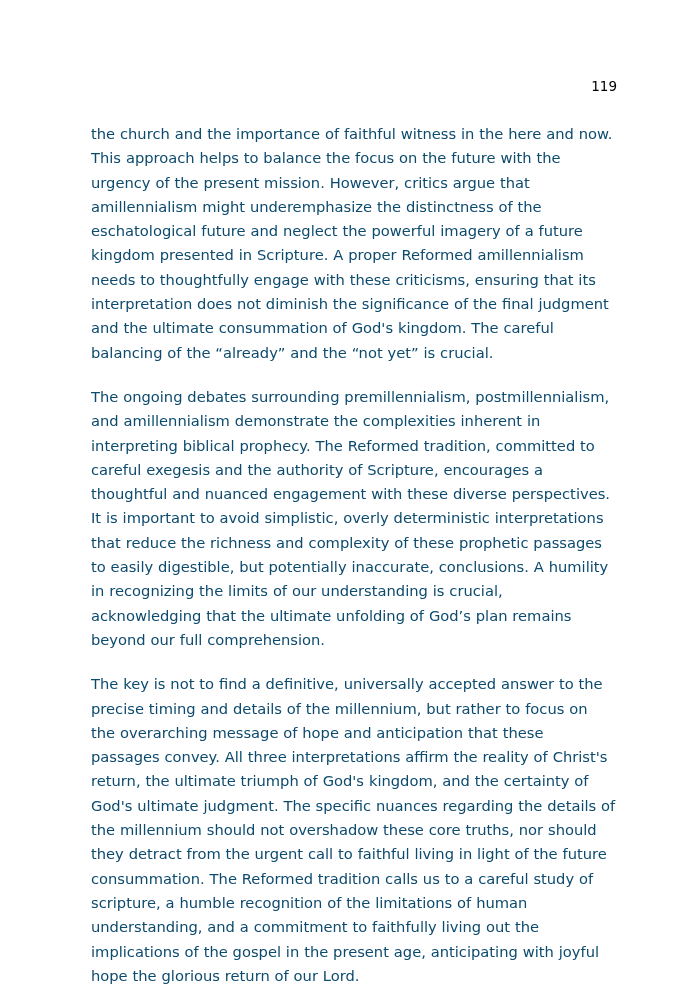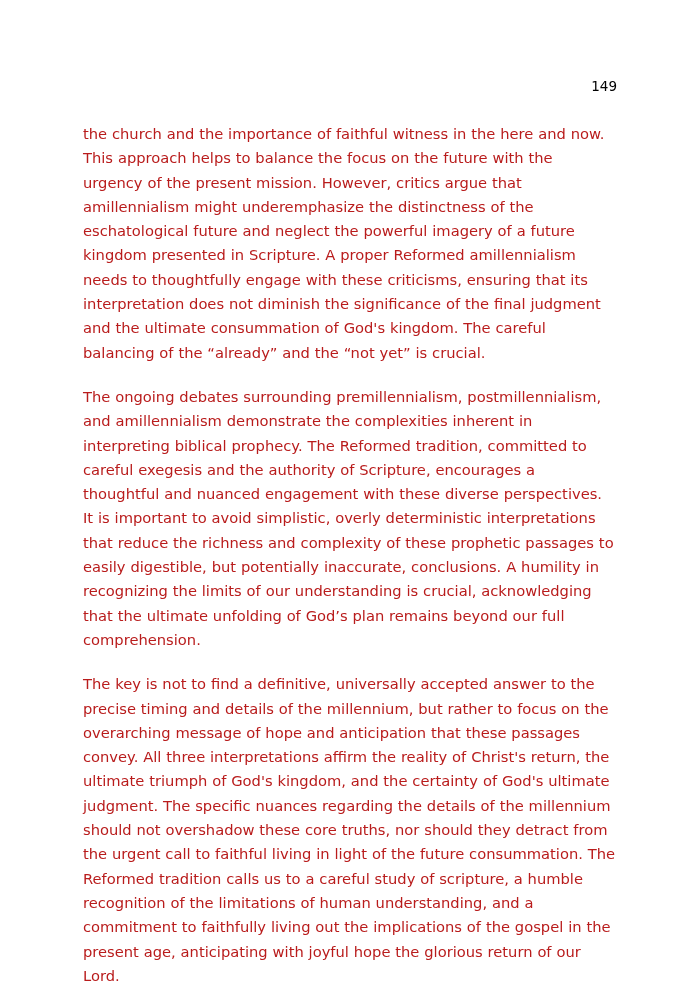--- a/index.html
+++ b/index.html
@@ -35,32 +35,32 @@
   .content {
     position: absolute;
     top: 122px;
     left: 83px;
     width: 533px;
   }
   .para {
     font-size: 14.7px;
     line-height: 24.3px;
     text-align: left;
-    margin: 0 0 20px 0;
-    color: #b91c1c;
+    margin: 0 0 20px 8px;
+    color: #0c4a6e;
     letter-spacing: 0.0px;
     word-spacing: 0.2px;
   }
   .para:last-child {
     margin-bottom: 0;
   }
 </style>
 </head>
 <body>
 
 <div class="page">
-  <div class="page-number">149</div>
+  <div class="page-number">119</div>
   <div class="content">
     <p class="para">the church and the importance of faithful witness in the here and now. This approach helps to balance the focus on the future with the urgency of the present mission. However, critics argue that amillennialism might underemphasize the distinctness of the eschatological future and neglect the powerful imagery of a future kingdom presented in Scripture. A proper Reformed amillennialism needs to thoughtfully engage with these criticisms, ensuring that its interpretation does not diminish the significance of the final judgment and the ultimate consummation of God's kingdom. The careful balancing of the “already” and the “not yet” is crucial.</p>
     <p class="para">The ongoing debates surrounding premillennialism, postmillennialism, and amillennialism demonstrate the complexities inherent in interpreting biblical prophecy. The Reformed tradition, committed to careful exegesis and the authority of Scripture, encourages a thoughtful and nuanced engagement with these diverse perspectives. It is important to avoid simplistic, overly deterministic interpretations that reduce the richness and complexity of these prophetic passages to easily digestible, but potentially inaccurate, conclusions. A humility in recognizing the limits of our understanding is crucial, acknowledging that the ultimate unfolding of God’s plan remains beyond our full comprehension.</p>
     <p class="para">The key is not to find a definitive, universally accepted answer to the precise timing and details of the millennium, but rather to focus on the overarching message of hope and anticipation that these passages convey. All three interpretations affirm the reality of Christ's return, the ultimate triumph of God's kingdom, and the certainty of God's ultimate judgment. The specific nuances regarding the details of the millennium should not overshadow these core truths, nor should they detract from the urgent call to faithful living in light of the future consummation. The Reformed tradition calls us to a careful study of scripture, a humble recognition of the limitations of human understanding, and a commitment to faithfully living out the implications of the gospel in the present age, anticipating with joyful hope the glorious return of our Lord.</p>
   </div>
 </div>
 
 </body></html>

